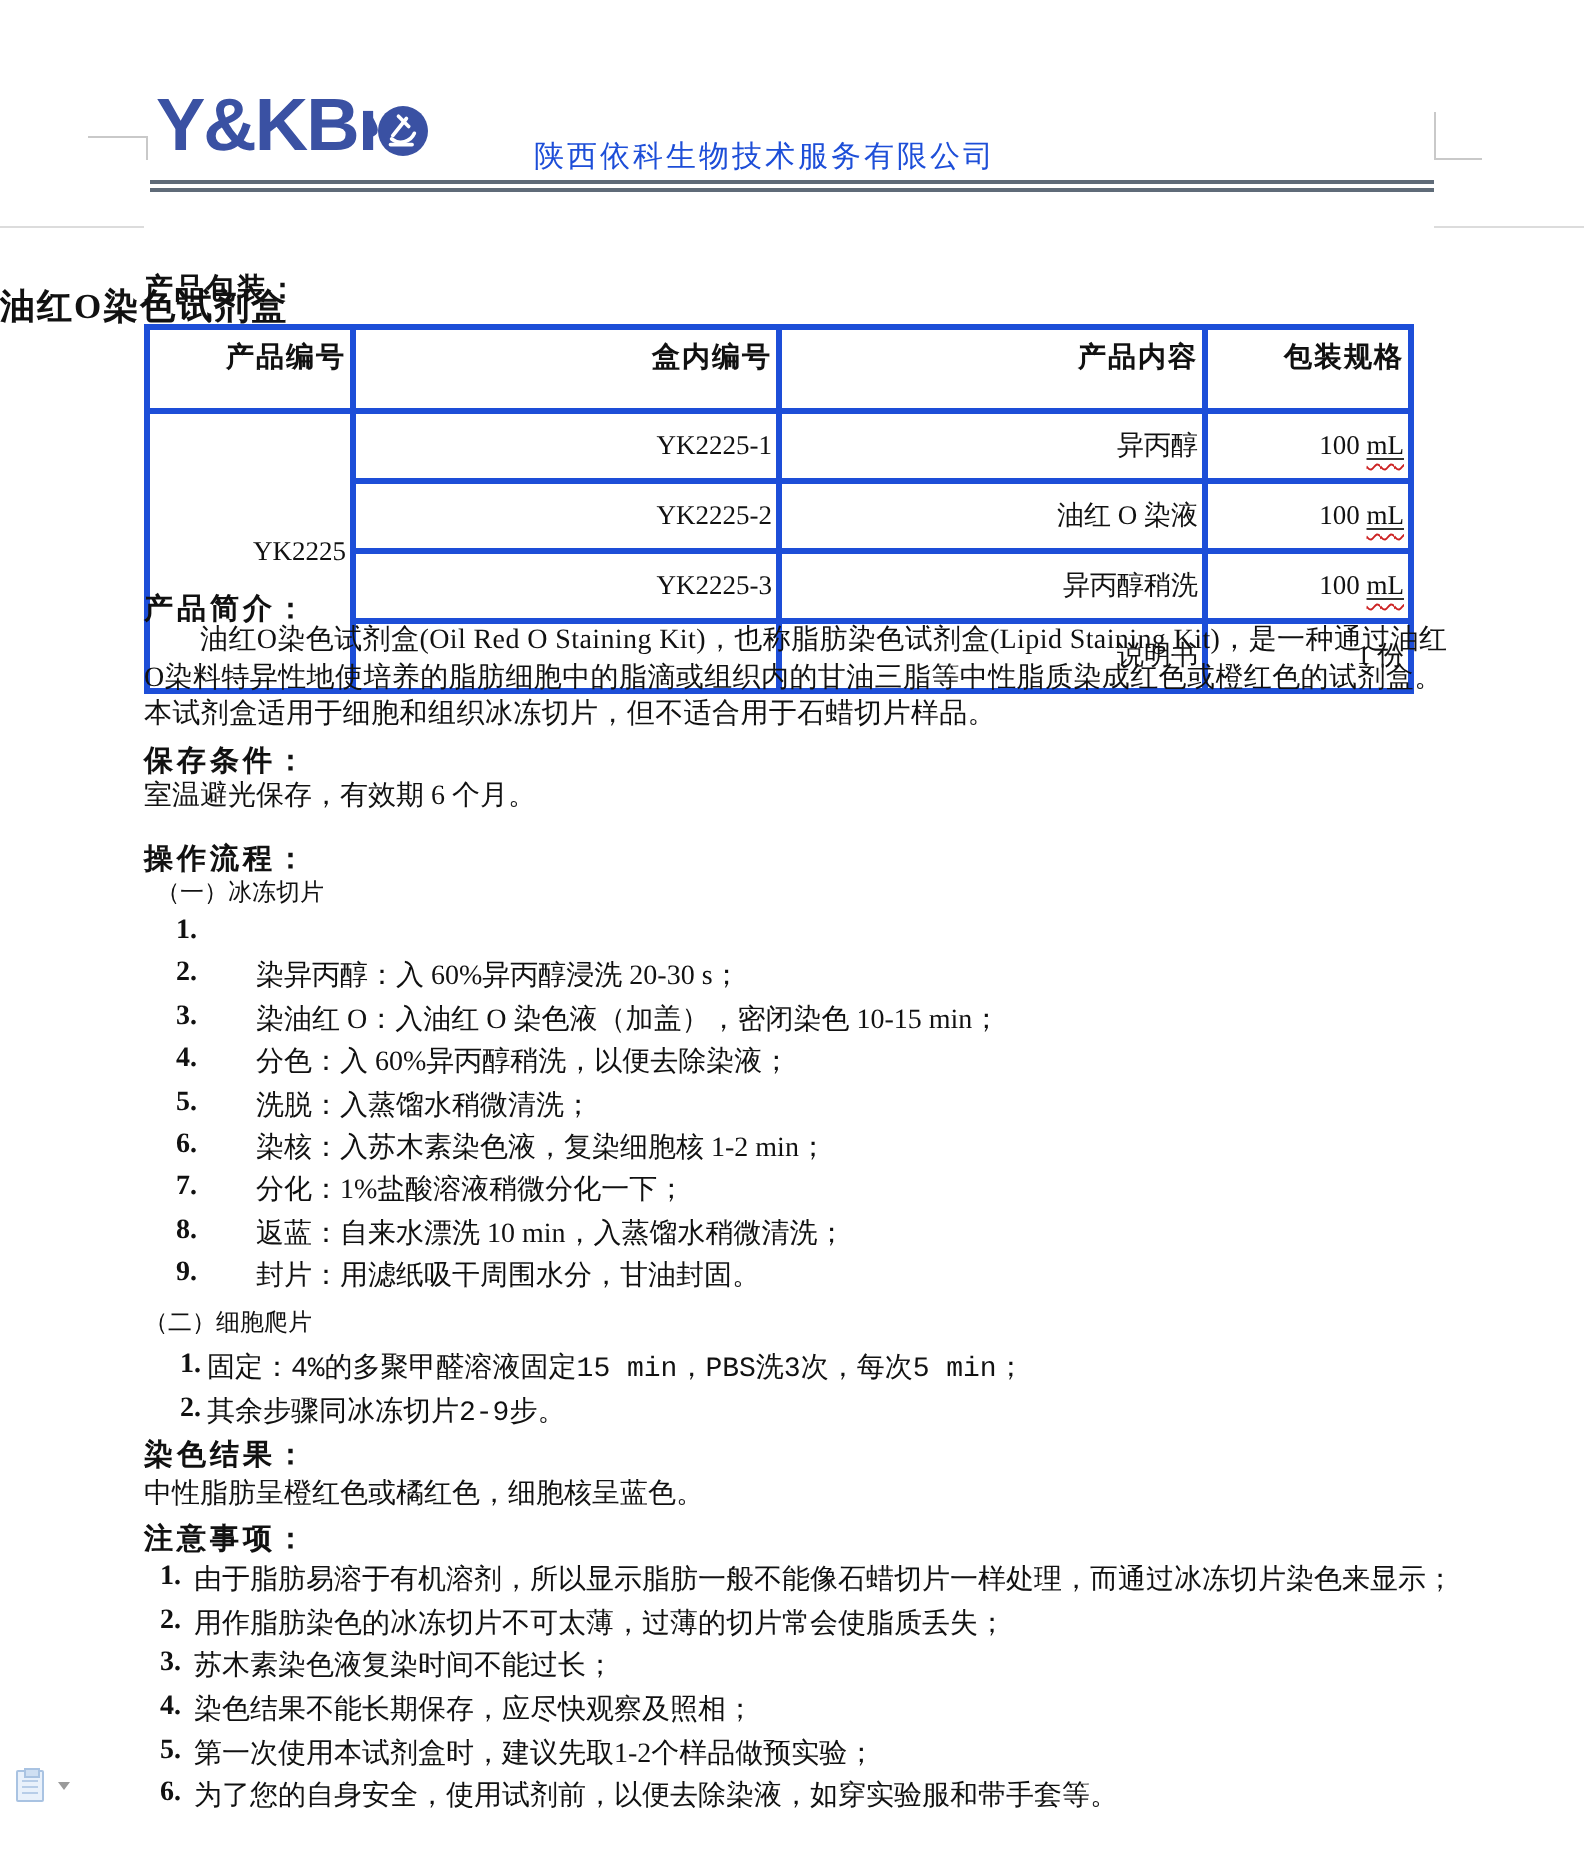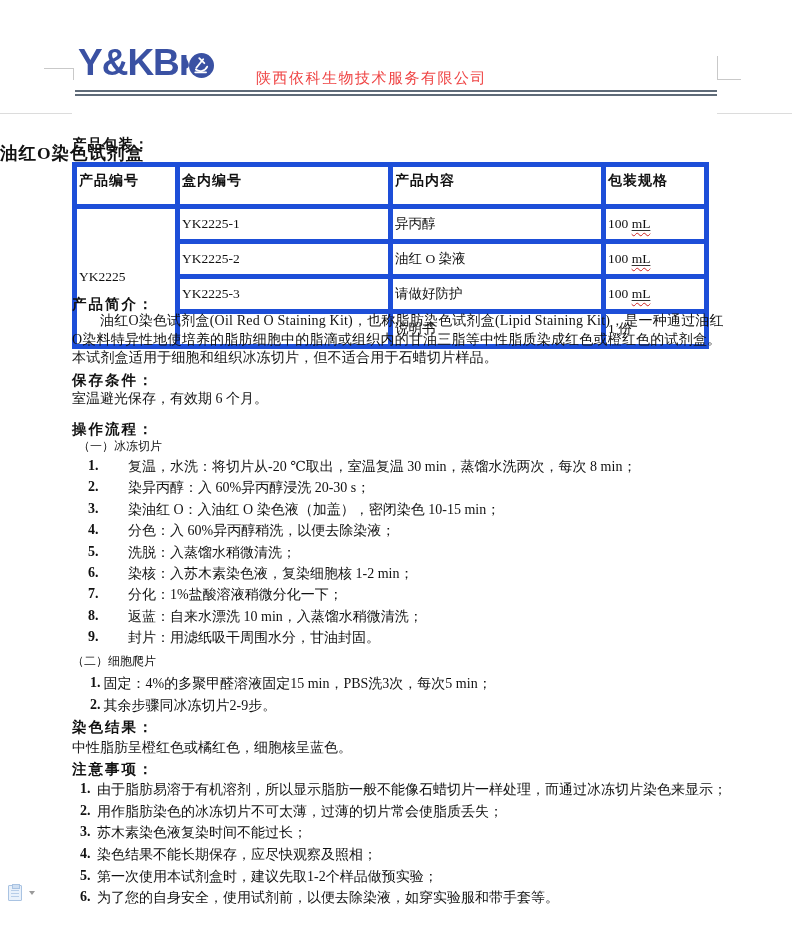--- a/index.html
+++ b/index.html
@@ -22,55 +22,55 @@
   .edge-right { position:absolute; left:717px;top:113px; width:75px; height:1px; background:#dcdcdc; }
 
   
   .logo { position:absolute; left:78px; top:42px; height:42px;
           font-family:"Liberation Sans","DejaVu Sans",sans-serif;
           font-weight:700; font-size:37px; line-height:42px;
           color:#3a51a3; letter-spacing:-1px; white-space:nowrap; }
   .logo .o-circle { display:inline-block; width:25px; height:25px; margin-left:1px;
           vertical-align:baseline; transform:translateY(3px); }
   .logo .droplet { position:absolute; right:24px; top:-5px; }
-  .company { position:absolute; left:256px; top:69px; font-size:15px;
-          color:#ef4444; letter-spacing:1.5px;
+  .company { position:absolute; left:267px; top:69px; font-size:15px;
+          color:#1d4ed8; letter-spacing:1.5px;
           font-family:"Liberation Sans","DejaVu Sans",sans-serif; }
   .double-rule { position:absolute; left:75px; top:90px; width:642px; height:6px;
           border-top:2px solid #5f6b78; border-bottom:2px solid #5f6b78; }
 
   .doc-title { position:absolute; left:0; top:101px; width:792px; text-align:left;
           font-size:17.5px; font-weight:700; letter-spacing:1px;margin-top:40px; }
 
   .sec-label { position:absolute; font-size:14.5px; font-weight:700; letter-spacing:2px; }
   .body-text { position:absolute; font-size:14px; line-height:18.6px; }
 
   
   .pkg-table { position:absolute; left:72px; top:162px; border-collapse:collapse;
           table-layout:fixed; width:632px; font-size:13.5px; }
-  .pkg-table td, .pkg-table th { border:5px solid #1d4ed8; text-align:left; padding:0 2px; }
+  .pkg-table td, .pkg-table th { border:3px solid #1d4ed8; text-align:right; padding:0 2px; }
   .pkg-table th { height:42px; vertical-align:top; padding-top:5px; font-size:14px;
           font-weight:700; letter-spacing:1px; }
   .pkg-table td { height:35px; vertical-align:middle; }
   .wavy { text-decoration-line:underline; text-decoration-style:wavy;
           text-decoration-color:#cc2222; text-decoration-thickness:1px;
           text-underline-offset:4px; }
   .wavy .u { text-decoration:underline solid #333; text-underline-offset:2px; }
 
   
   .sub-heading { position:absolute; font-size:12px; font-weight:400; }
   .fsteps { position:absolute; left:88px; top:458px; }
   .fstep  { display:flex; height:21.4px; align-items:flex-start; font-size:14px; }
   .fstep .num { width:20px; font-weight:700; }
   .fstep .txt { margin-left:20px; white-space:nowrap; }
 
   .csteps { position:absolute; left:90px; top:675px; }
   .cstep  { display:flex; height:21.5px; font-size:14px; }
   .cstep .num { font-weight:700; margin-right:3px; }
-  .cstep .txt { white-space:nowrap; }
+  .cstep .txt { white-space:nowrap;font-family:Liberation Mono, monospace; }
 
   .notes { position:absolute; left:80px; top:781px; }
   .note  { display:flex; height:21.7px; font-size:14px; }
   .note .num { font-weight:700; margin-right:3px; min-width:14px; }
   .note .txt { white-space:nowrap; }
 
   
   .paste-btn { position:absolute; left:8px; top:884px; width:40px; height:18px;
           display:flex; align-items:center; gap:7px; cursor:pointer; }
   .clipboard { position:relative; width:14px; height:16px; background:#e9f1fb;
@@ -133,21 +133,21 @@
       <td>异丙醇</td>
       <td><span>100 </span><span class="wavy"><span class="u">mL</span></span></td>
     </tr>
     <tr>
       <td>YK2225-2</td>
       <td>油红 O 染液</td>
       <td><span>100 </span><span class="wavy"><span class="u">mL</span></span></td>
     </tr>
     <tr>
       <td>YK2225-3</td>
-      <td>请做好防护</td>
+      <td>异丙醇稍洗</td>
       <td><span>100 </span><span class="wavy"><span class="u">mL</span></span></td>
     </tr>
     <tr>
       <td></td>
       <td>说明书</td>
       <td>1 份</td>
     </tr>
   </tbody>
     </table>
 
@@ -156,21 +156,20 @@
 
   <div class="sec-label" style="left:72px; top:371px;">保存条件：</div>
   <div class="body-text" style="left:72px; top:390px;">室温避光保存，有效期 6 个月。</div>
 
   <div class="sec-label" style="left:72px; top:420px;">操作流程：</div>
   <div class="sub-heading" style="left:78px; top:438px;">（一）冰冻切片</div>
 
   <div class="fsteps">
     <div class="fstep">
         <span class="num">1.</span>
-        <span class="txt">复温，水洗：将切片从-20 ℃取出，室温复温 30 min，蒸馏水洗两次，每次 8 min；</span>
       </div>
     <div class="fstep">
         <span class="num">2.</span>
         <span class="txt">染异丙醇：入 60%异丙醇浸洗 20-30 s；</span>
       </div>
     <div class="fstep">
         <span class="num">3.</span>
         <span class="txt">染油红 O：入油红 O 染色液（加盖），密闭染色 10-15 min；</span>
       </div>
     <div class="fstep">

